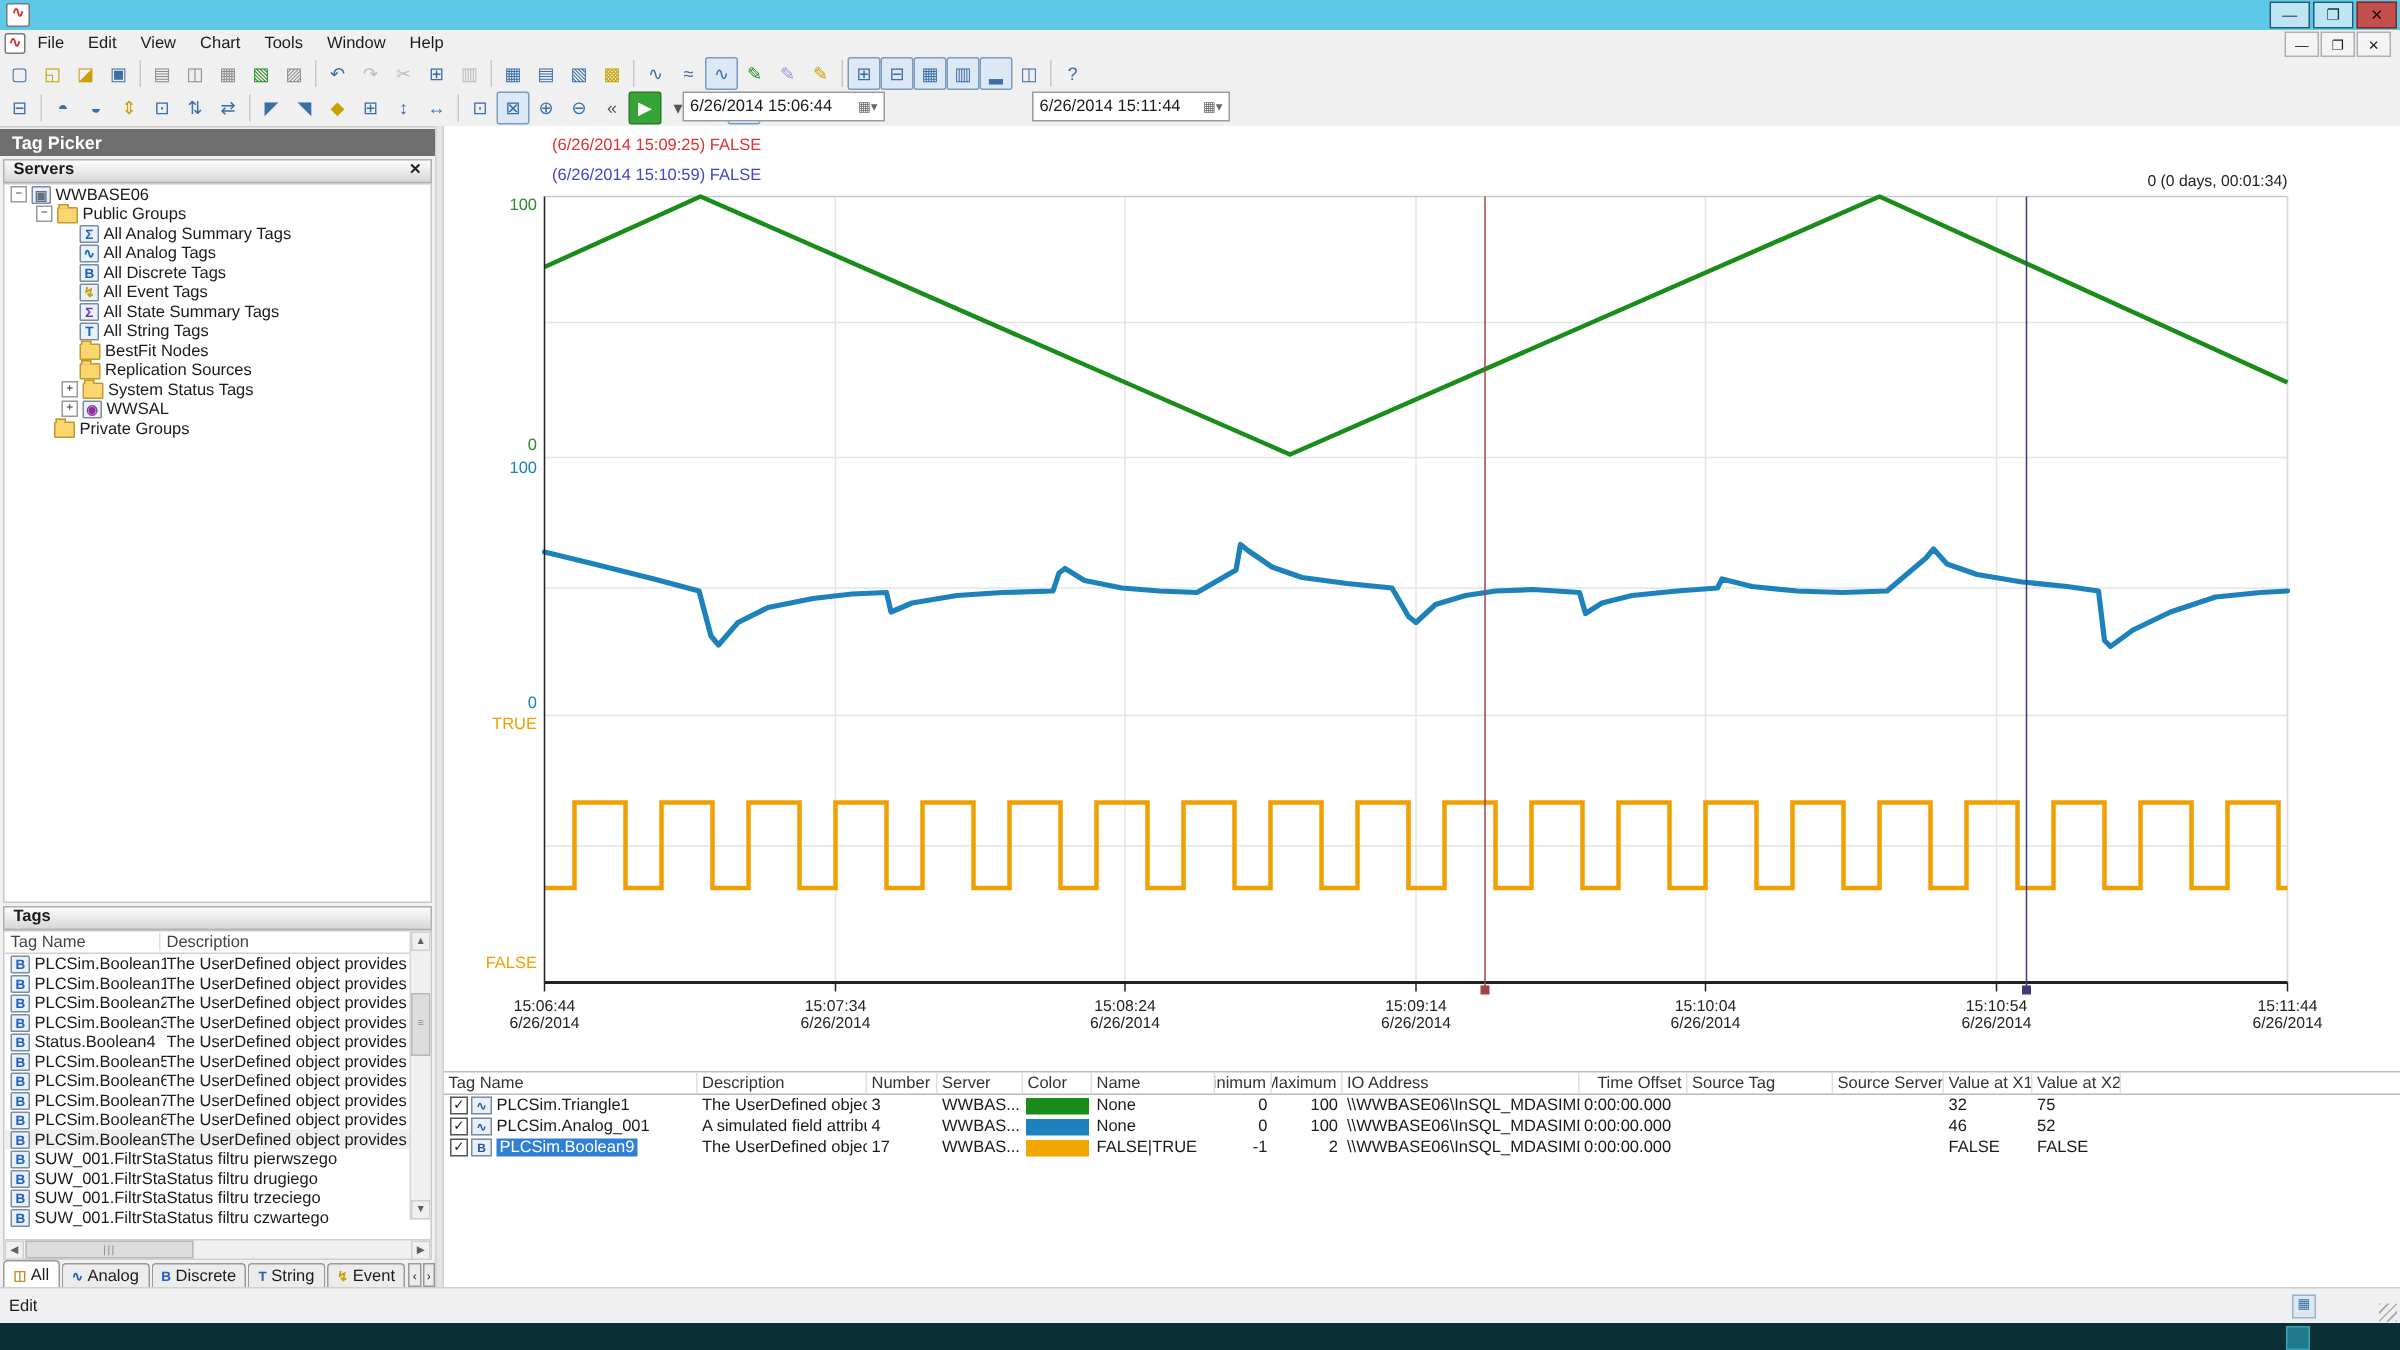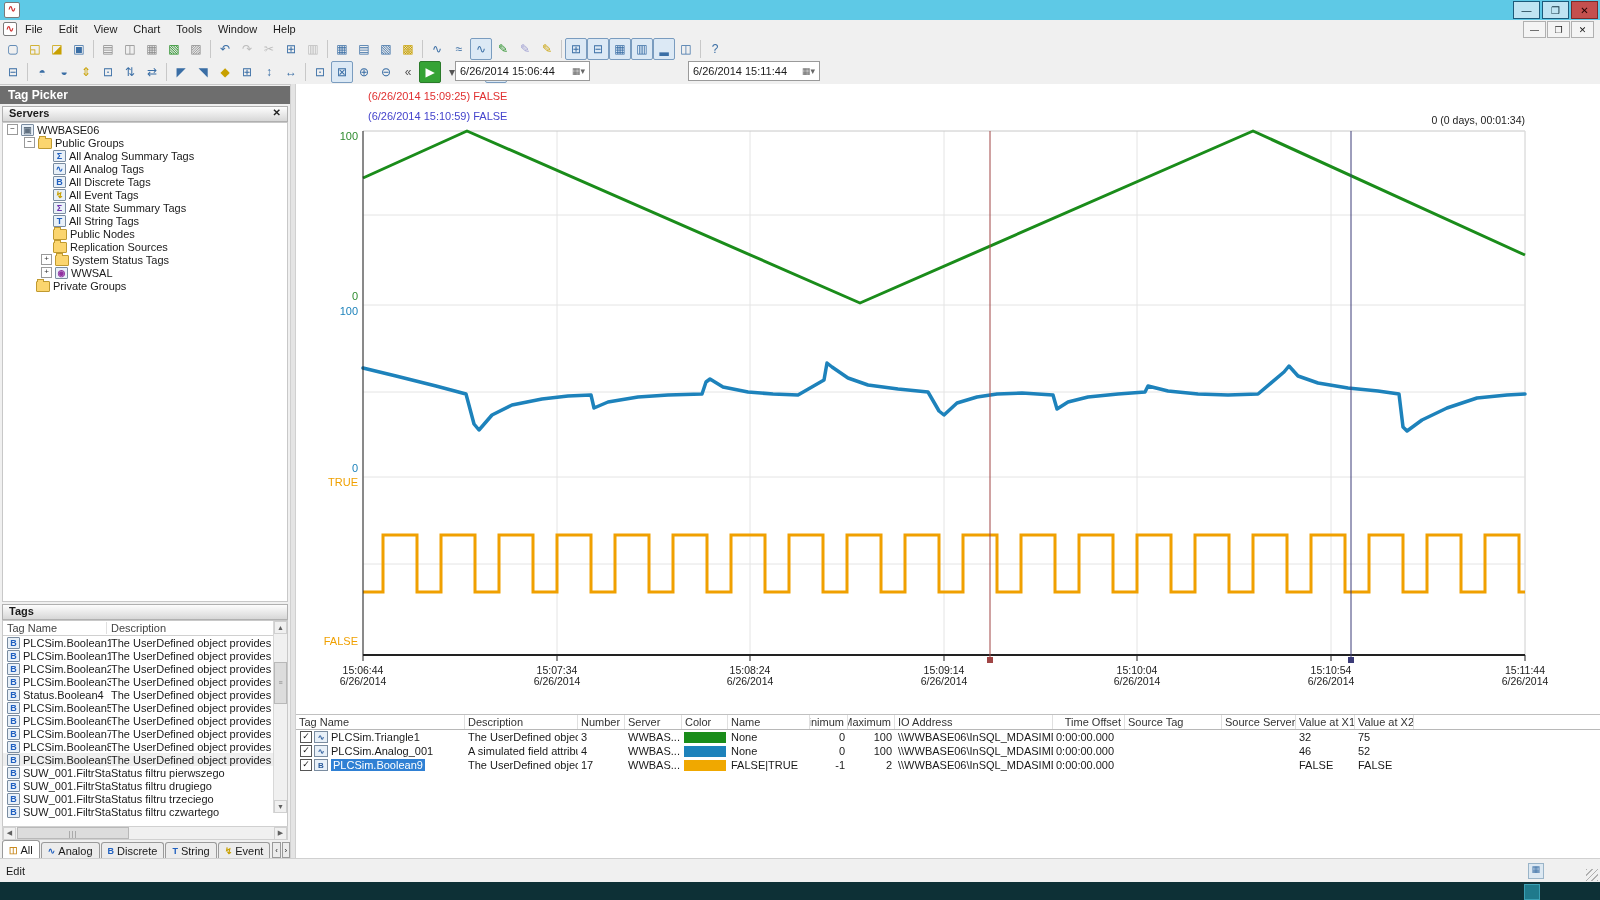--- a/index.html
+++ b/index.html
@@ -246,21 +246,21 @@
       <span>All State Summary Tags</span>
     </div>
     <div class="tree-item" style="padding-left: 38px;">
       <span class="exp-spacer"></span>
       <span class="ticon ic-box" style="color: rgb(32, 96, 192);">T</span>
       <span>All String Tags</span>
     </div>
     <div class="tree-item" style="padding-left: 38px;">
       <span class="exp-spacer"></span>
       <span class="ticon ic-folder"></span>
-      <span>Public Nodes</span>
+      <span>BestFit Nodes</span>
     </div>
     <div class="tree-item" style="padding-left: 38px;">
       <span class="exp-spacer"></span>
       <span class="ticon ic-folder"></span>
       <span>Replication Sources</span>
     </div>
     <div class="tree-item" style="padding-left: 38px;">
       <span class="expander">+</span>
       <span class="ticon ic-folder"></span>
       <span>System Status Tags</span>

